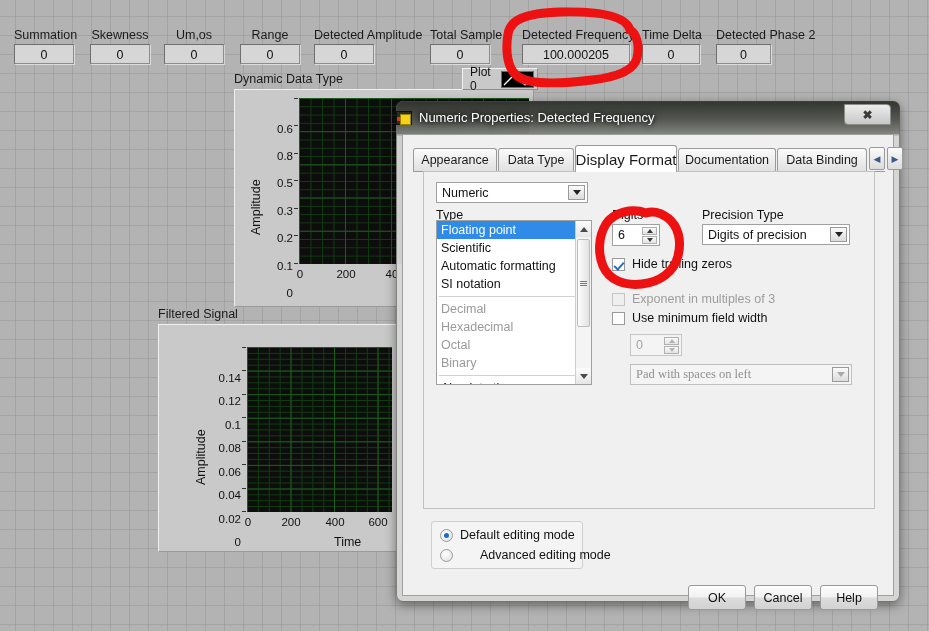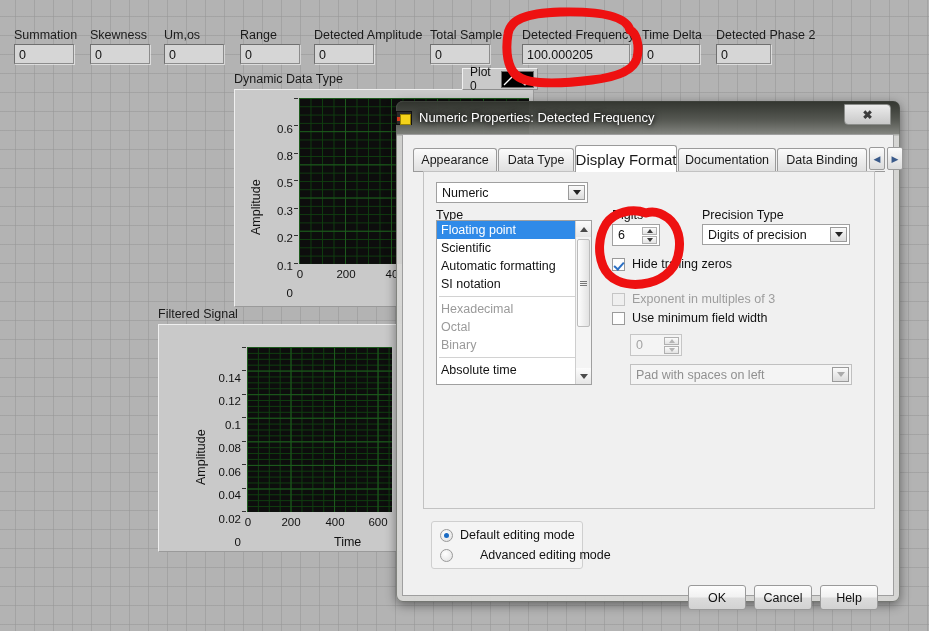--- a/index.html
+++ b/index.html
@@ -17,21 +17,21 @@
     position:absolute; left:0; top:0; width:929px; height:631px;
     background-color:#b3b3b3;
     background-image:
       linear-gradient(to right, rgba(150,150,150,.55) 1px, transparent 1px),
       linear-gradient(to bottom, rgba(150,150,150,.55) 1px, transparent 1px);
     background-size: 19px 19px;
     background-position: -4px -3px;
   }
 
   
-  .ind { position:absolute; }
+  .ind { position:absolute;text-align:center; }
   .ind-label {
     font-size:12.5px; color:#1a1a1a; white-space:nowrap;
     line-height:14px; margin-bottom:2px;
   }
   .ind-box {
     height:20px; background:#d6d6d6;
     border:1px solid #8c8c8c;
     border-top-color:#6f6f6f; border-left-color:#6f6f6f;
     box-shadow: 1px 1px 0 rgba(255,255,255,.55);
     font-size:12.5px; color:#111; padding:1px 4px 0 4px;
@@ -169,21 +169,21 @@
   }
   .combo .arrow {
     position:absolute; right:2px; top:2px; width:17px; height:15px;
     border:1px solid #9a9a9a; background:linear-gradient(to bottom,#fafafa,#dcdcdc);
     display:flex; align-items:center; justify-content:center;
   }
   .combo .arrow i {
     border-left:4px solid transparent; border-right:4px solid transparent;
     border-top:5px solid #222; display:block; font-style:normal;
   }
-  .combo.disabled { color:#909090; background:#f4f4f4; border-color:#c0c0c0; }
+  .combo.disabled { color:#909090; background:#f4f4f4; border-color:#c0c0c0;font-family:Liberation Serif, serif; }
   .combo.disabled .arrow i { border-top-color:#aaa; }
 
   .fieldlabel { position:absolute; font-size:12.5px; color:#111; white-space:nowrap; }
 
   
   #typelist {
     position:absolute; left:12px; top:48px; width:156px; height:165px;
     background:#fff; border:1px solid #a0a0a0; overflow:hidden;
   }
   .lb-item { font-size:12.5px; color:#111; padding:1px 4px; line-height:16px; white-space:nowrap; }
@@ -426,20 +426,21 @@
       </div>
 
       <div class="fieldlabel" style="left:12px;top:36px;">Type</div>
 
       <div id="typelist">
         <div class="lb-item sel">Floating point</div>
         <div class="lb-item">Scientific</div>
         <div class="lb-item">Automatic formatting</div>
         <div class="lb-item">SI notation</div>
         <div class="lb-sep"></div>
+        <div class="lb-item dim">Decimal</div>
         <div class="lb-item dim">Hexadecimal</div>
         <div class="lb-item dim">Octal</div>
         <div class="lb-item dim">Binary</div>
         <div class="lb-sep"></div>
         <div class="lb-item">Absolute time</div>
 
         <div id="lb-scroll">
           <div class="sb-btn" id="sb-up">
               <i></i>
             </div>

